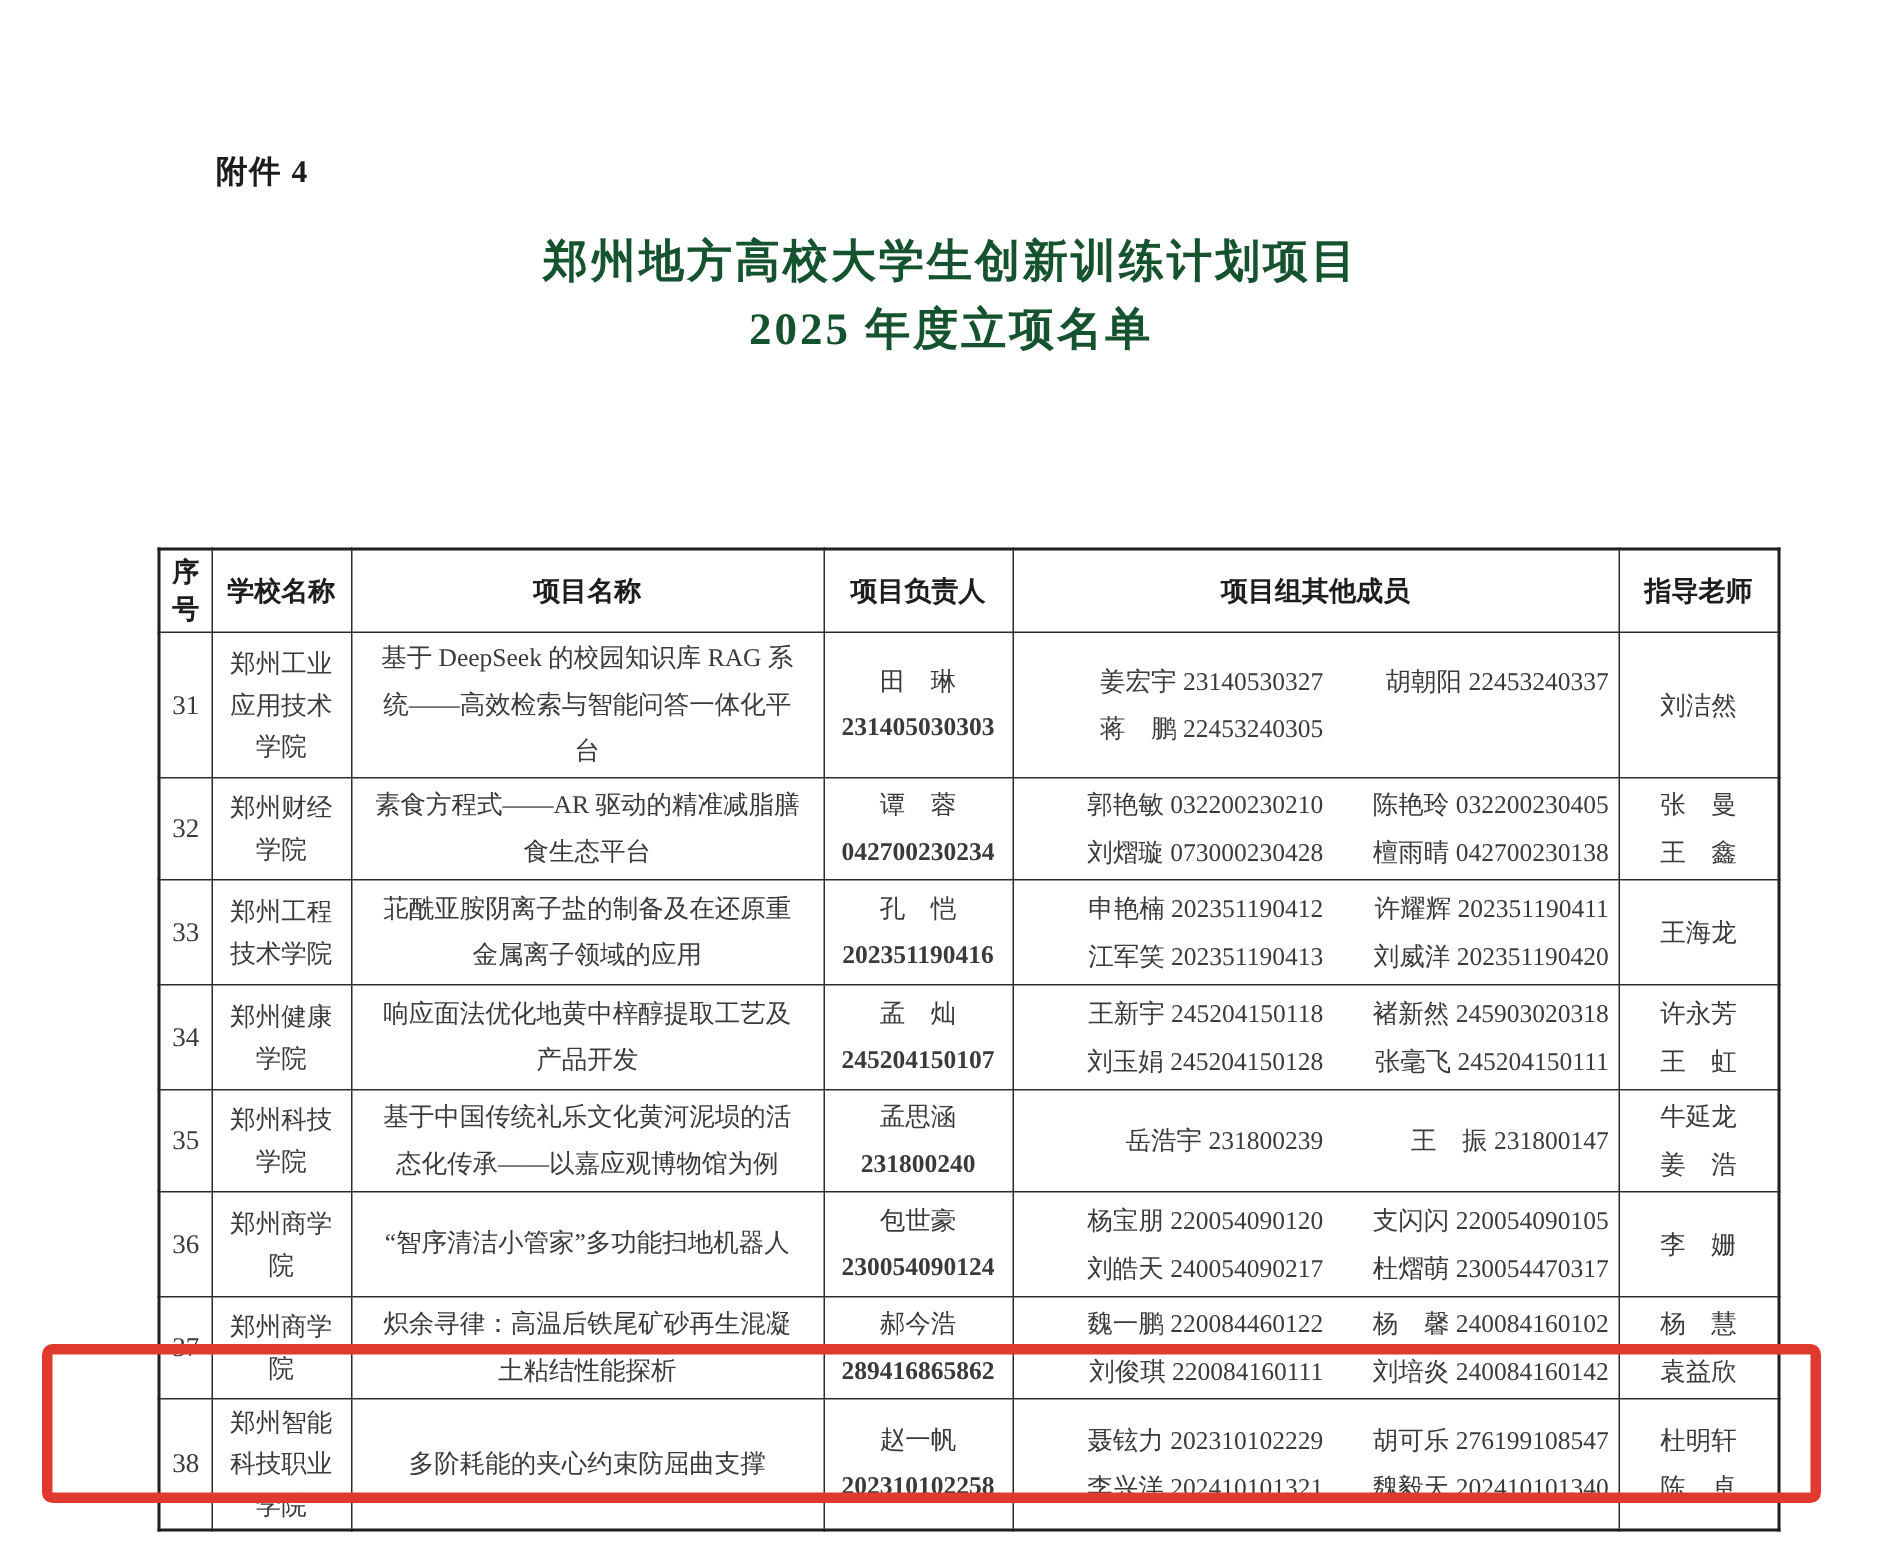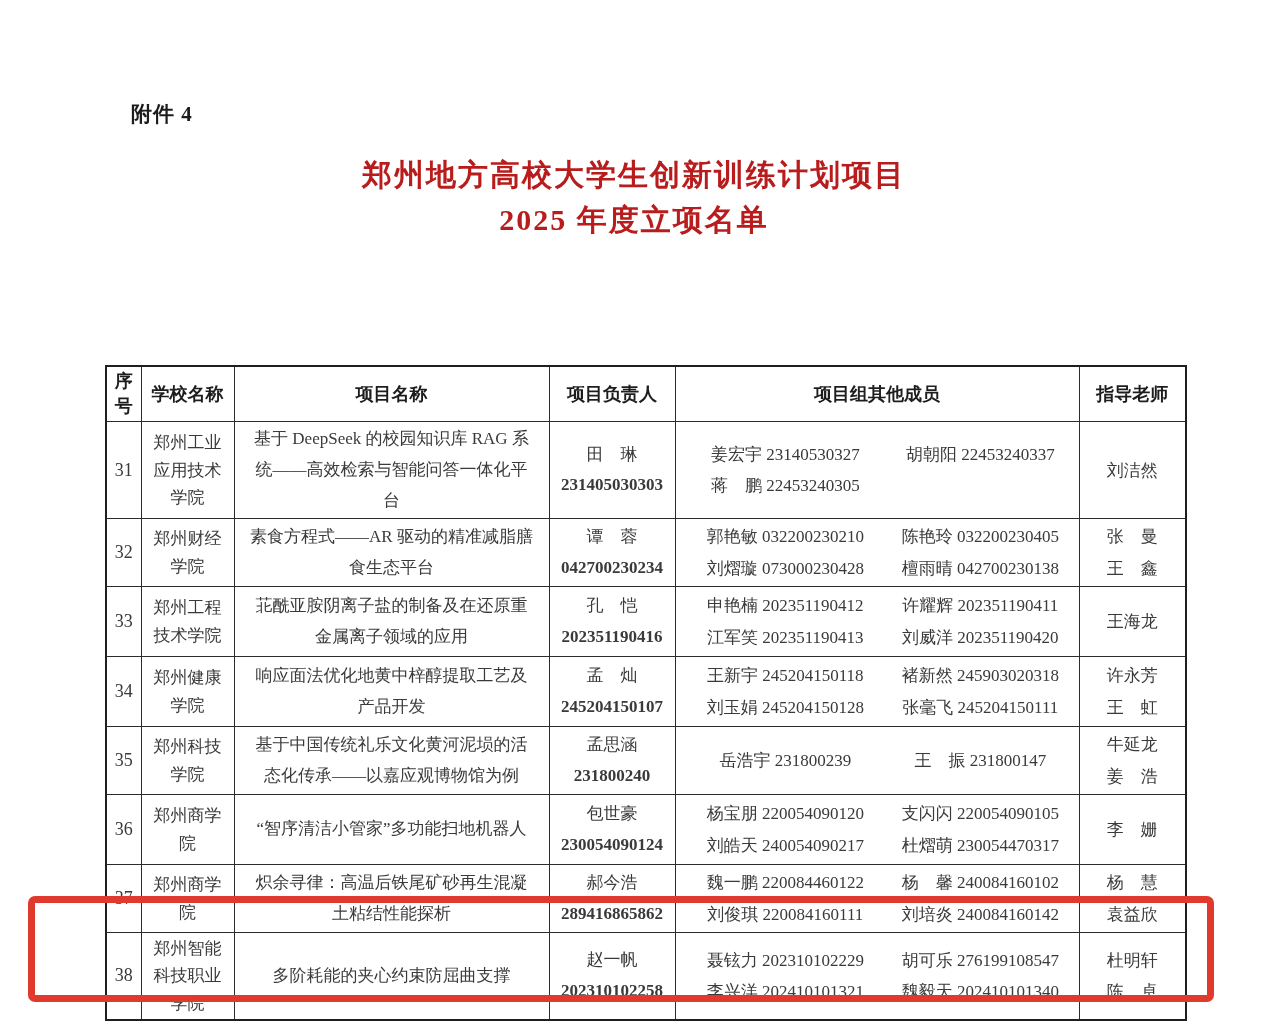--- a/index.html
+++ b/index.html
@@ -11,38 +11,38 @@
     position: relative;
     width: 1268px;
     height: 1028px;
     background: #ffffff;
     font-family: "Liberation Serif", "DejaVu Serif", serif;
     color: #2e2e2e;
     overflow: hidden;
   }
   .attachment {
     position: absolute;
-    left: 131px;
+    left: 144px;
     top: 100px;
     font-size: 21px;
     font-weight: bold;
     color: #1c1c1c;
     letter-spacing: 1px;
   }
   .titles {
     position: absolute;
     left: 0;
     top: 152px;
     width: 1268px;
     text-align: center;
   }
   .title-line {
     font-size: 30px;
     font-weight: bold;
-    color: #b91c1c;
+    color: #14532d;
     line-height: 45px;
     letter-spacing: 2px;
   }
   .doc-table {
     position: absolute;
     left: 105px;
     top: 365px;
     width: 1080px;
     border-collapse: collapse;
     table-layout: fixed;
@@ -67,21 +67,21 @@
   .c-school  { text-align: center; padding: 2px 8px; line-height: 1.6; }
   .c-project { text-align: center; padding: 2px 14px; line-height: 1.8; }
   .c-leader  { text-align: center; line-height: 1.8; padding: 2px 2px; }
   .leader-id { letter-spacing: 0px; font-weight: bold; }
   .c-members { padding: 2px 6px 2px 13px; }
   .members-grid {
     display: grid;
     grid-template-columns: 1.05fr 1fr;
     column-gap: 6px;
     line-height: 1.85;
-    text-align: center;
+    text-align: right;
   }
   .c-advisor { text-align: center; line-height: 1.85; padding: 2px 4px; }
   .highlight-box {
     position: absolute;
     left: 28px;
     top: 896px;
     width: 1172px;
     height: 92px;
     border: 7px solid #e0392e;
     border-radius: 7px;

